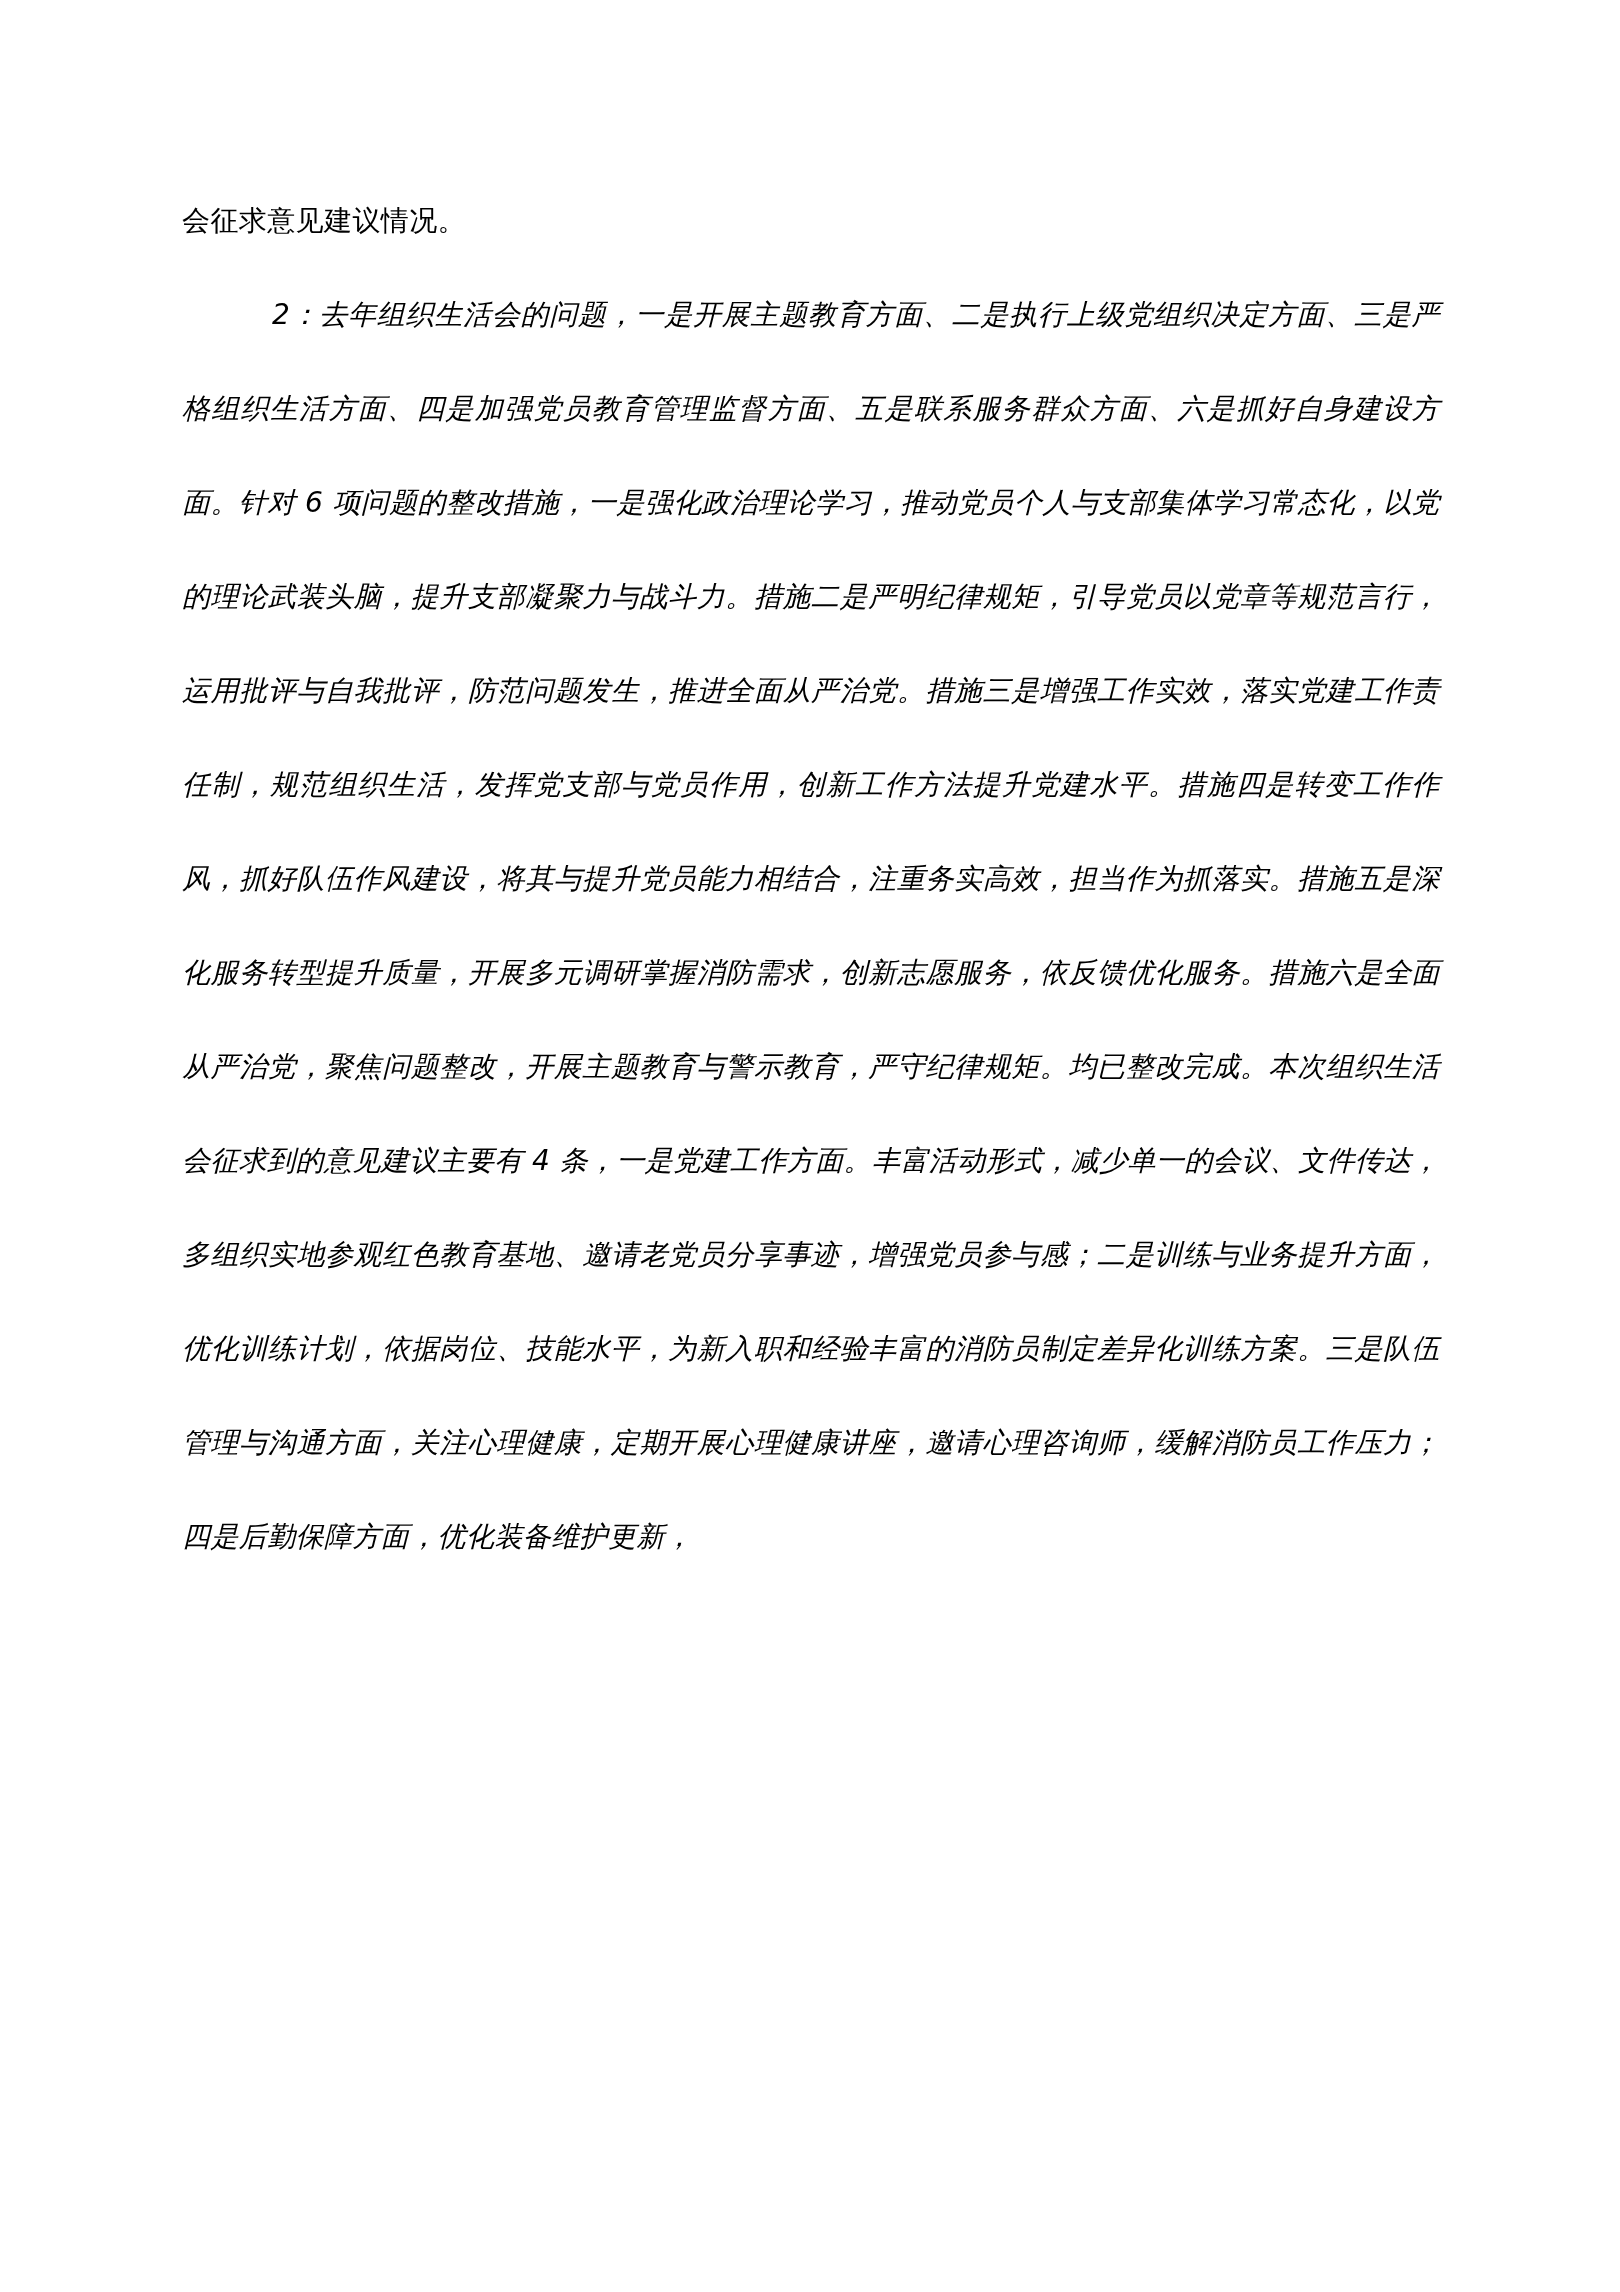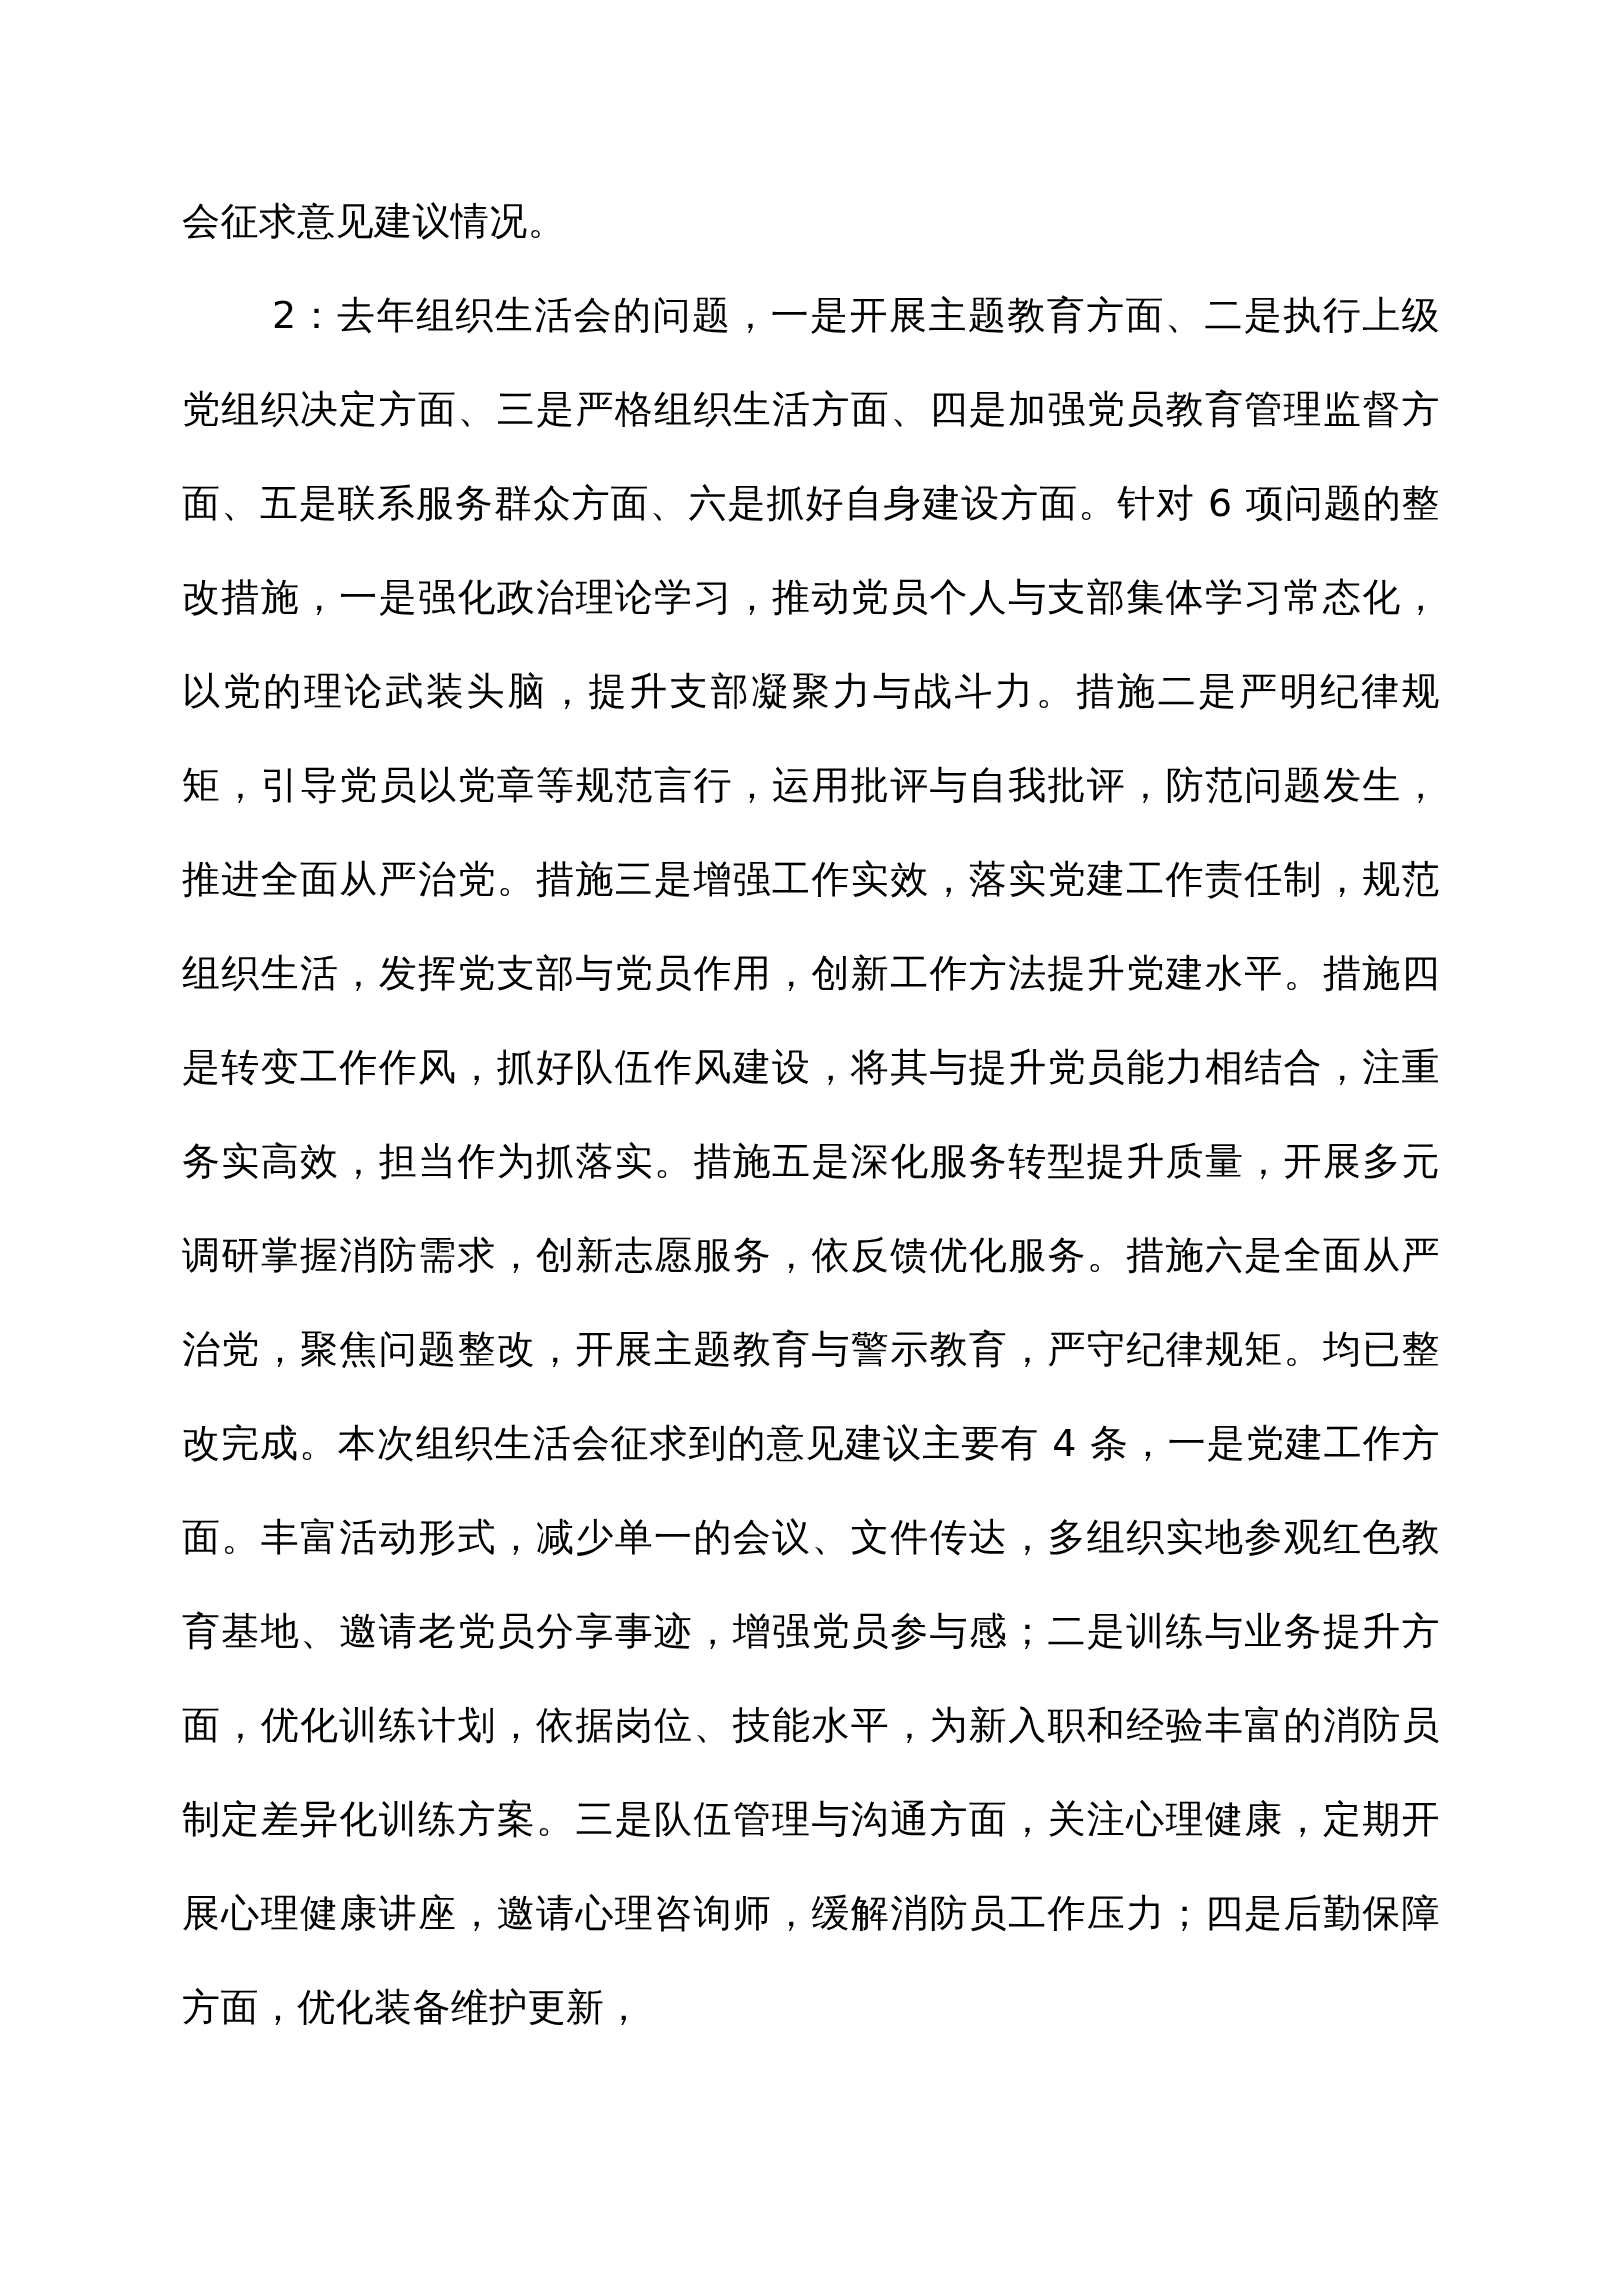--- a/index.html
+++ b/index.html
@@ -21,34 +21,35 @@
   .doc-body {
     position: absolute;
     left: 182px;
     top: 174px;
     width: 1258px;
   }
   .para {
     margin: 0;
     padding: 0;
     color: #000000;
-    font-size: 38px;
+    font-size: 28px;
     line-height: 94px;
     text-align: justify;
     text-justify: inter-character;
     text-align-last: left;
     letter-spacing: 0.4px;
     font-weight: 400;
     word-break: break-all;
   }
   .para.continued {
     text-indent: 0;
   }
   .para.indented {
     text-indent: 90px;
+    font-style: italic;
   }
   .para + .para {
     margin-top: 0;
   }
 </style>
 </head>
 <body>
 
 <div class="page">
   <div class="doc-body">

